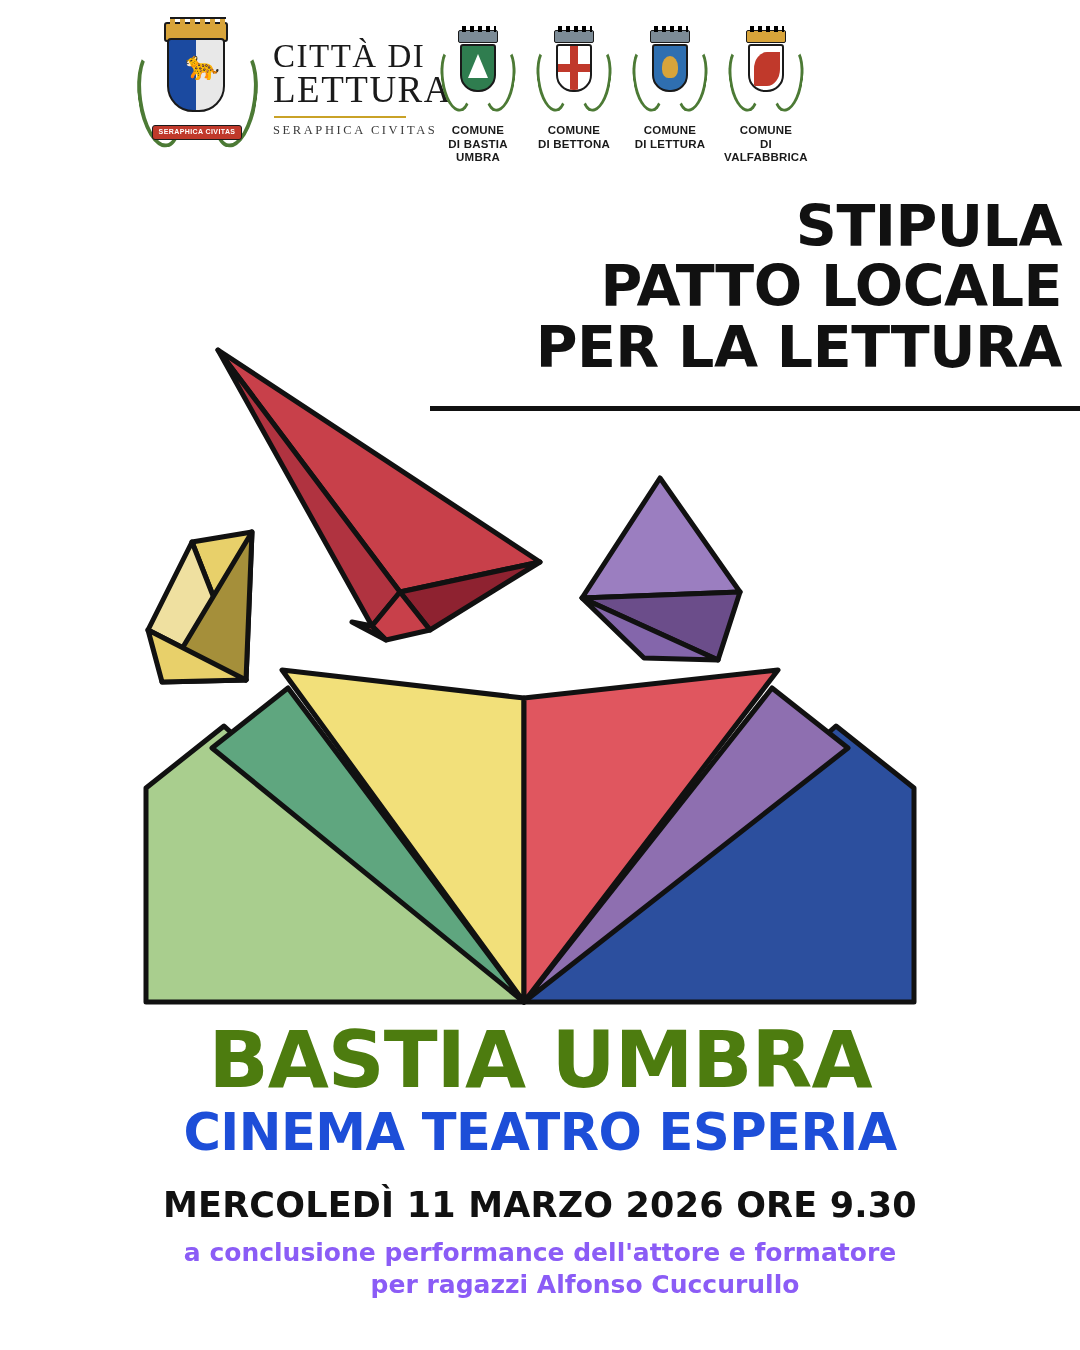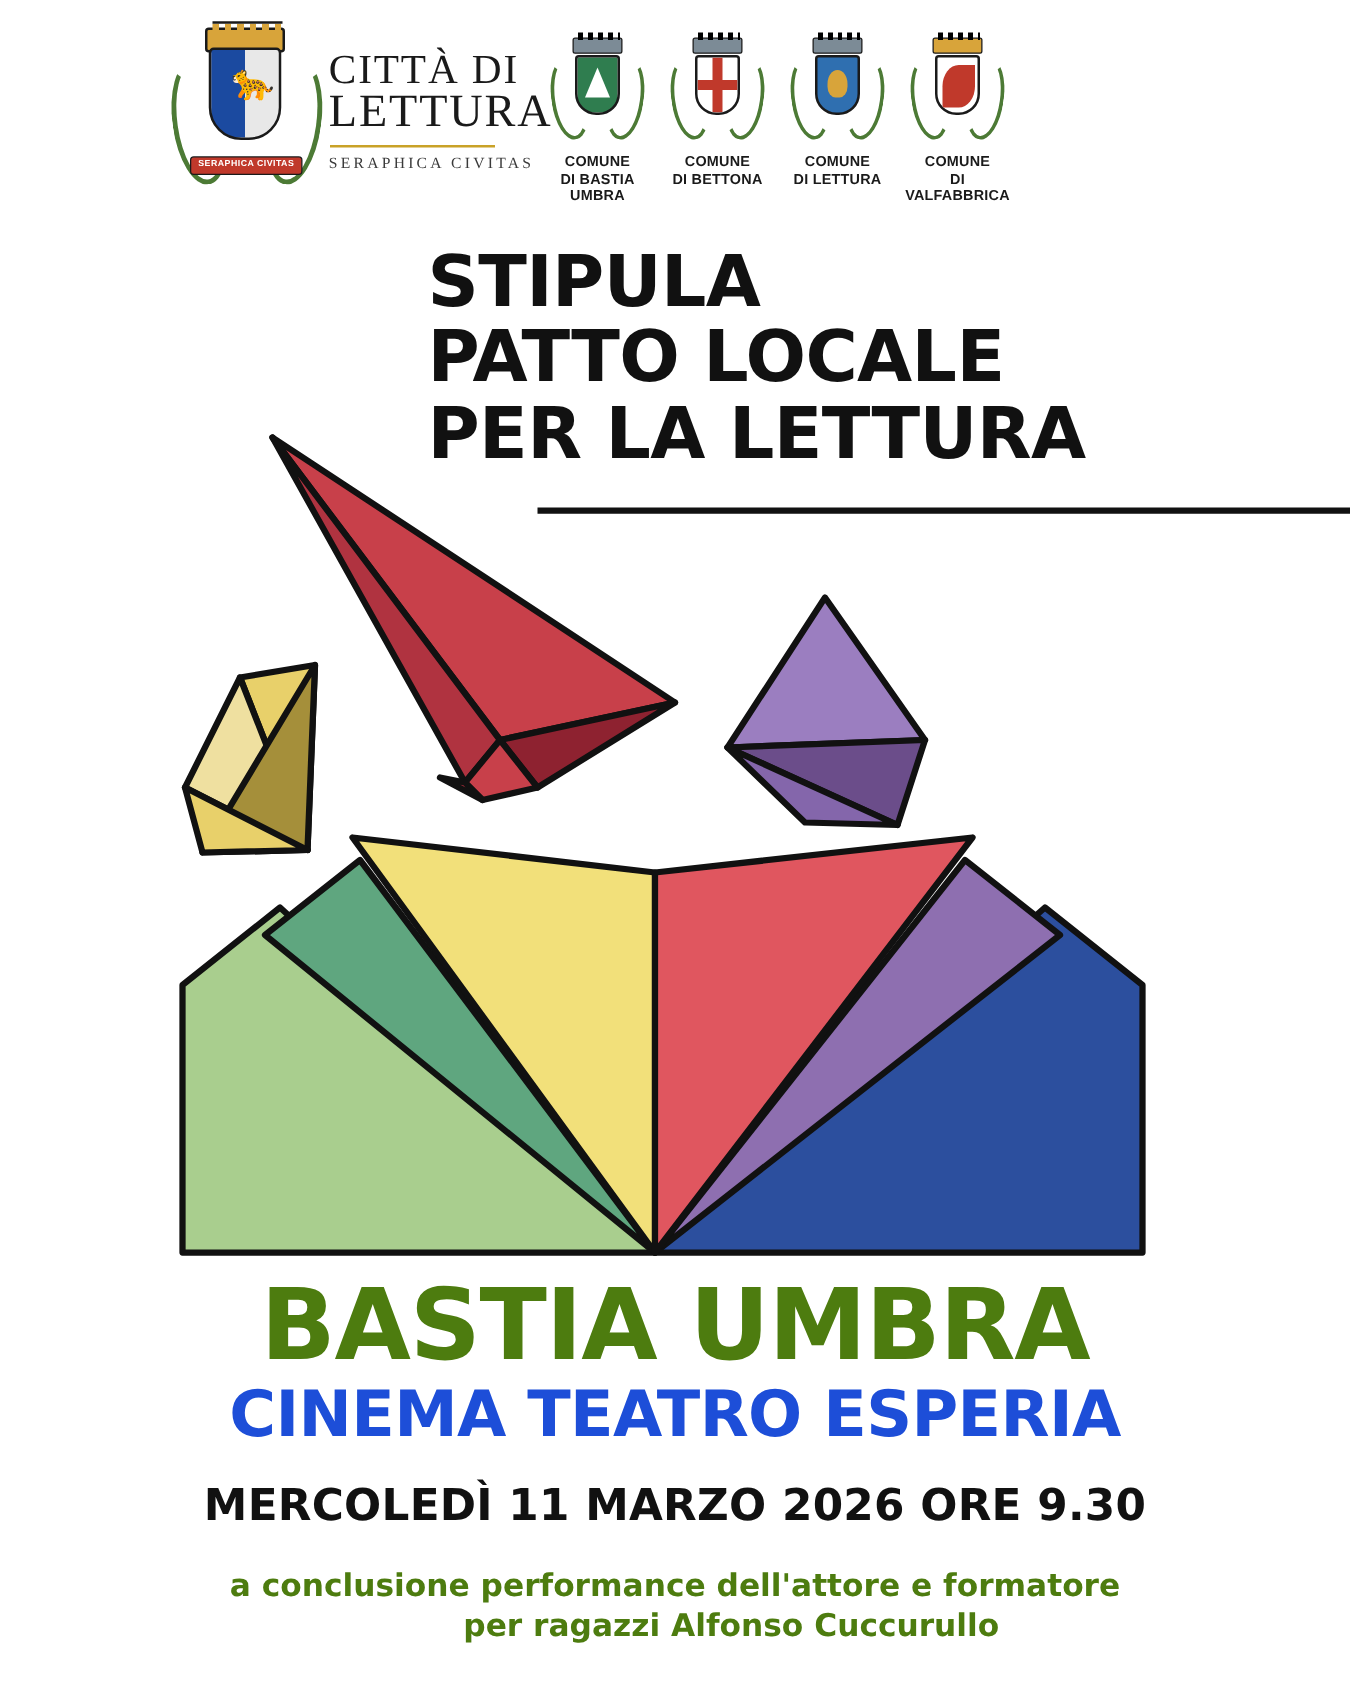--- a/index.html
+++ b/index.html
@@ -96,21 +96,21 @@
     border: 1.5px solid #1a1a1a;
     border-radius: 3px;
     color: #fff;
     font-size: 7px;
     font-weight: bold;
     letter-spacing: 0.4px;
     text-align: center;
     line-height: 12px;
   }
   .assisi-text {
-    margin-left: 8px;
+    margin-left: 18px;
     padding-top: 18px;
   }
   .assisi-text .l1,
   .assisi-text .l2 {
     font-family: "Liberation Serif", serif;
     font-size: 33px;
     letter-spacing: 1.5px;
     color: #1a1a1a;
     line-height: 0.98;
     white-space: nowrap;
@@ -230,21 +230,21 @@
     background: #c0392b;
     border-radius: 50% 0 50% 0;
   }
 
   
   .headline {
     position: absolute;
     right: 18px;
     top: 196px;
     width: 720px;
-    text-align: left;
+    text-align: right;
     font-weight: 900;
     font-size: 57px;
     line-height: 1.06;
     letter-spacing: -0.5px;
     color: #111111;
     text-transform: uppercase;
     font-family: "DejaVu Sans", sans-serif;
   }
   .headline .hl-line { display: block; white-space: nowrap; }
   .rule {
@@ -296,23 +296,23 @@
     font-size: 35px;
     font-weight: 900;
     color: #111111;
     letter-spacing: 0.2px;
     margin-top: 24px;
     text-transform: uppercase;
   }
   .note {
     font-size: 25px;
     font-weight: bold;
-    color: #4d7c0f;
+    color: #8b5cf6;
     line-height: 1.28;
-    margin-top: 28px;
+    margin-top: 12px;
     padding: 0 110px;
   }
   .note .n2 { display: block; padding-left: 90px; text-align: center; }
 </style>
 </head>
 <body>
 
 <div class="poster">
 
   <div class="logo-row">

